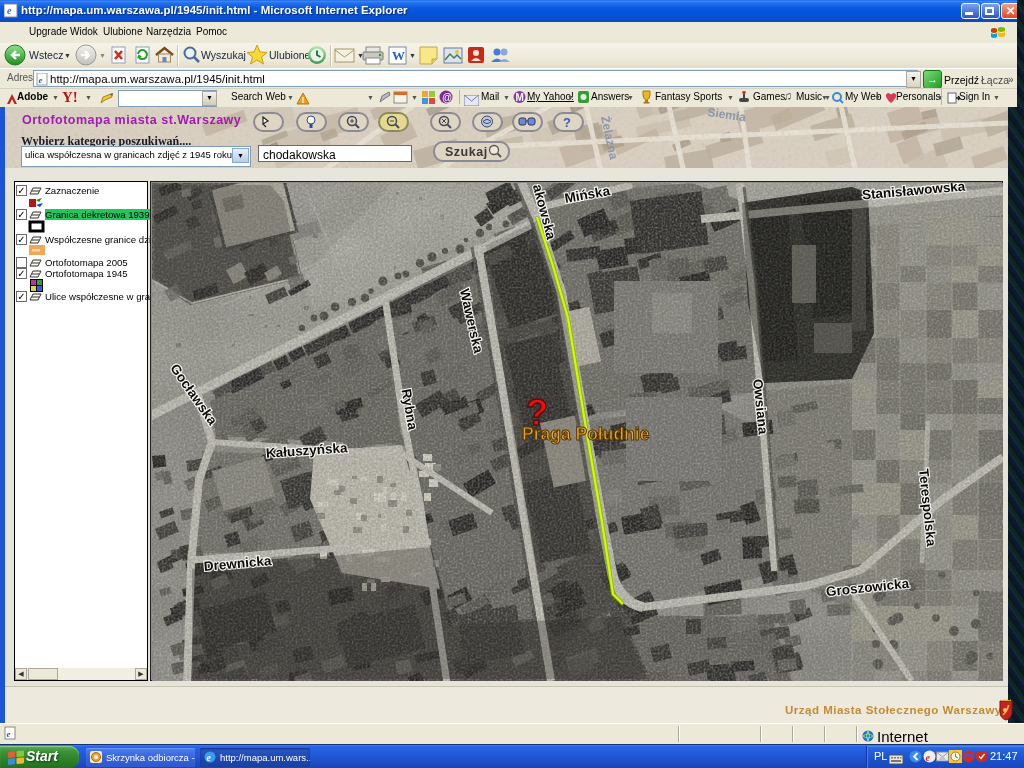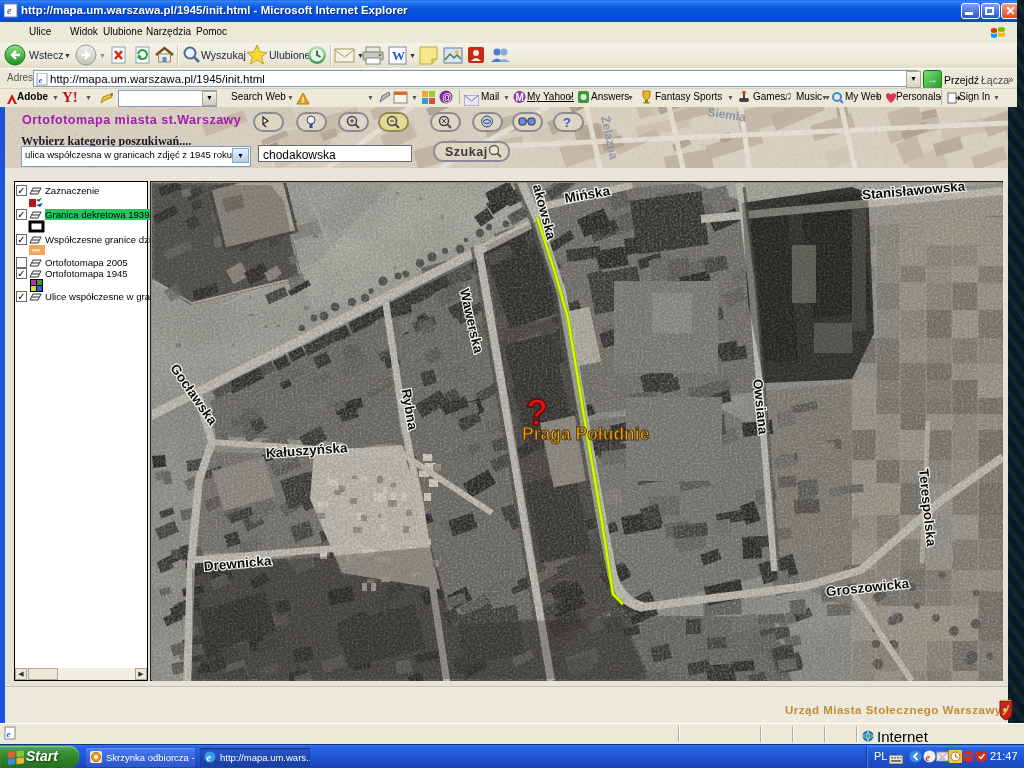--- a/index.html
+++ b/index.html
@@ -77,21 +77,21 @@
 <div class="abs winbtn" style="left:961px;background:linear-gradient(180deg,#7ba1ef,#2a56c8);">
     <span style="position:absolute;left:3px;bottom:3px;width:8px;height:3px;background:#fff;"></span>
   </div>
 <div class="abs winbtn" style="left:981px;background:linear-gradient(180deg,#7ba1ef,#2a56c8);">
     <span style="position:absolute;left:3px;top:3px;width:9px;height:8px;border:2px solid #fff;box-sizing:border-box;"></span>
   </div>
 <div class="abs winbtn" style="left:1001px;background:linear-gradient(180deg,#f0a088,#d84a28);font-size:12px;line-height:14px;">✕</div>
 
 <div class="abs" id="menubar"></div>
 <div class="abs menuitem" style="left:10px;top:26px;margin-top:43px;">Plik</div>
-<div class="abs menuitem" style="left:29px;top:26px;">Ulice</div>
+<div class="abs menuitem" style="left:29px;top:26px;">Upgrade</div>
 <div class="abs menuitem" style="left:70px;top:26px;">Widok</div>
 <div class="abs menuitem" style="left:103px;top:26px;">Ulubione</div>
 <div class="abs menuitem" style="left:146px;top:26px;">Narzędzia</div>
 <div class="abs menuitem" style="left:196px;top:26px;">Pomoc</div>
 <div class="abs" id="throbber"><svg width="20" height="17">
       <rect width="20" height="17" fill="#ece9d8"></rect>
       <g transform="translate(3,2)">
         <path d="M0,3 Q3,1 6,3 L6,6 Q3,8 0,6 Z" fill="#d83b01"></path>
         <path d="M7,2 Q10,0 14,2 L14,5 Q10,7 7,5 Z" fill="#7fba00"></path>
         <path d="M0,7 Q3,9 6,7 L6,11 Q3,13 0,11 Z" fill="#01a4ef"></path>

